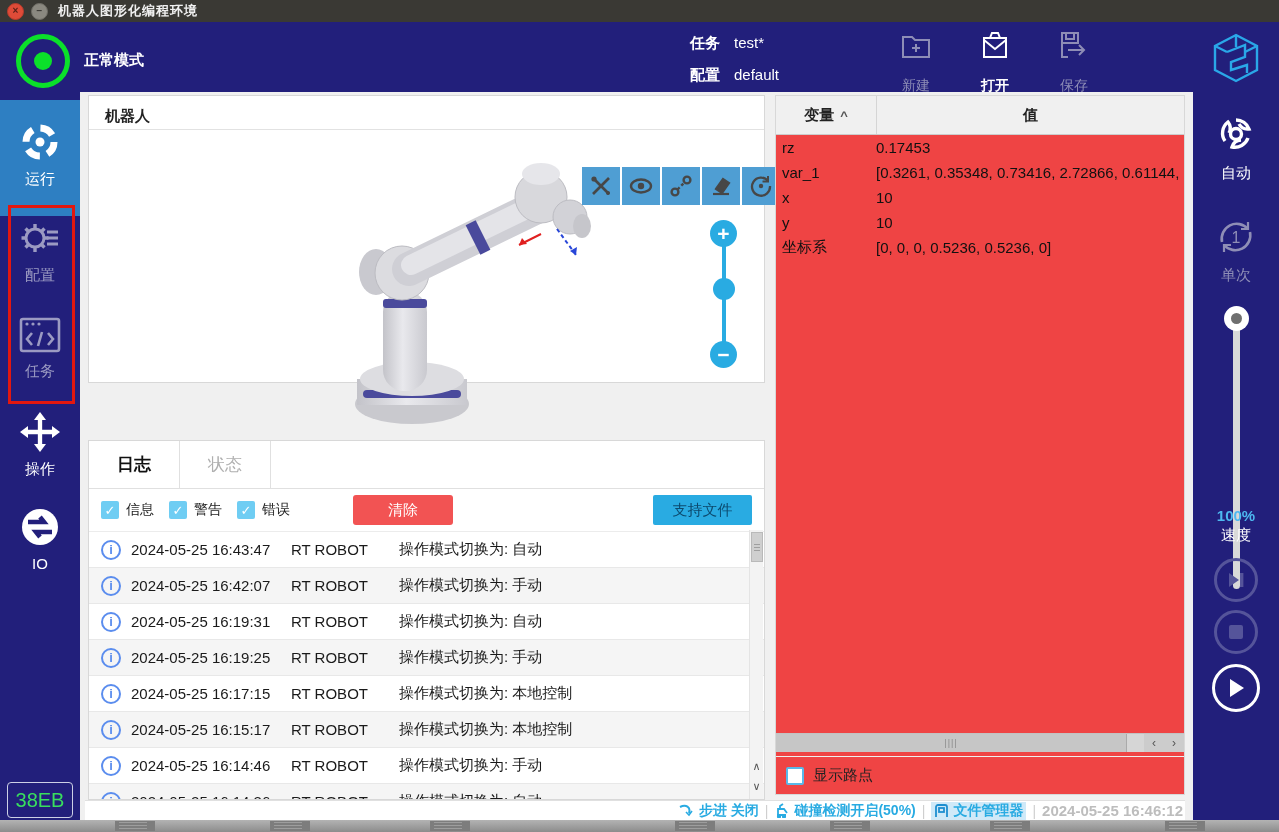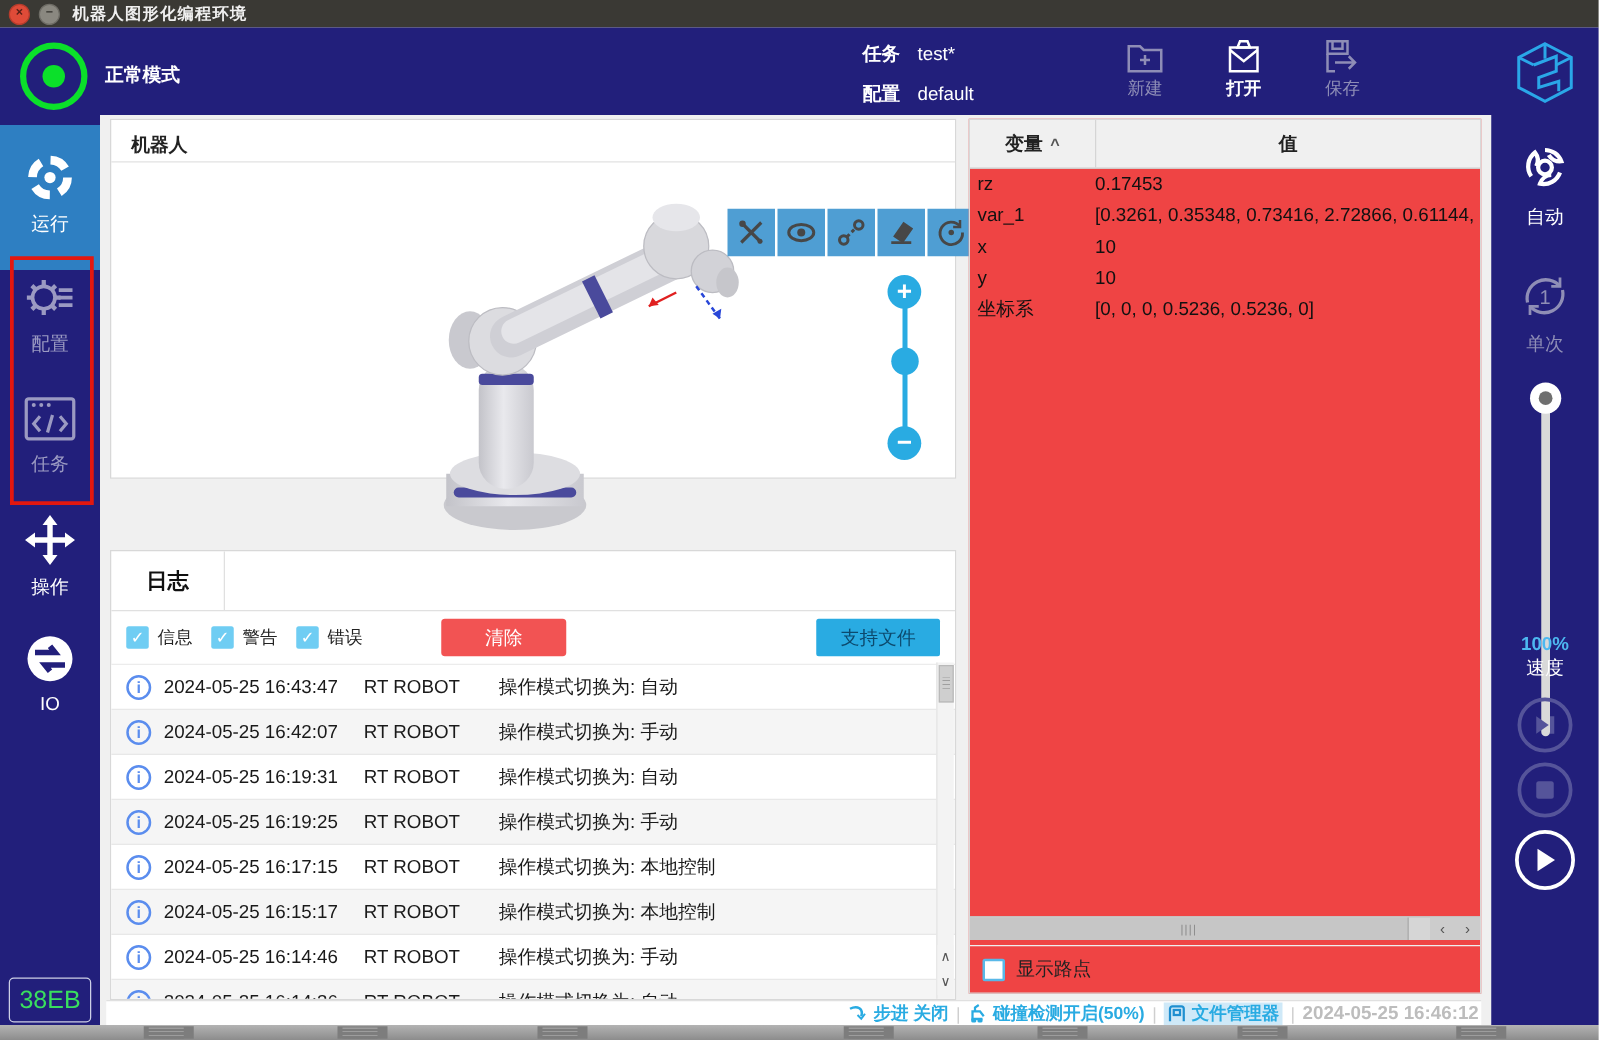--- a/index.html
+++ b/index.html
@@ -20,21 +20,21 @@
   .header{left:0;top:22px;width:1279px;height:70px;background:#221f7b}
   .mode-ind{left:16px;top:12px;width:44px;height:44px;border:5px solid #0be02a;border-radius:50%;
             display:flex;align-items:center;justify-content:center}
   .mode-ind i{width:18px;height:18px;border-radius:50%;background:#0be02a}
   .mode-label{left:84px;top:0;height:76px;display:flex;align-items:center;color:#fff;font-weight:bold;font-size:15px}
   .tc{color:#fff;font-size:15px;left:690px}
   .tc .lbl{font-weight:bold;margin-right:14px}
   .tc.row1{top:12px}.tc.row2{top:44px}
   .hact{top:8px;width:64px;text-align:center;cursor:pointer}
   .hact svg{margin:0 auto}
-  .hact .hlbl{font-size:14px;margin-top:2px}
+  .hact .hlbl{font-size:14px;margin-top:17px}
   .hact.dim{color:#8e8db6}
   .hact.lit{color:#fff;font-weight:bold}
   .logo{right:14px;top:7px}
 
   
   .lsb{left:0;top:92px;width:80px;height:728px;background:#221f7b}
   .lsb-item{width:80px;text-align:center;color:#fff;font-size:15px;cursor:pointer;position:absolute}
   .lsb-item svg{margin:0 auto}
   .lsb-item .sl{margin-top:8px}
   .lsb-item.active{background:#2e7fc2;height:116px;padding-top:22px;box-sizing:border-box}
@@ -341,20 +341,21 @@
     <div class="zc-track"></div>
     <div class="zc-btn zc-plus">+</div>
     <div class="zc-thumb"></div>
     <div class="zc-btn zc-minus">−</div>
   </div>
 </div>
 
 <div class="abs lpanel">
   <div class="ltabs">
     <div class="ltab on">日志</div>
+    <div class="ltab off">状态</div>
   </div>
   <div class="lfilter">
     <span class="cb checked"></span>
     <span class="fl-lbl">信息</span>
     <span class="cb checked"></span>
     <span class="fl-lbl">警告</span>
     <span class="cb checked"></span>
     <span class="fl-lbl">错误</span>
     <button class="clearbtn">清除</button>
     <button class="supportbtn">支持文件</button>

